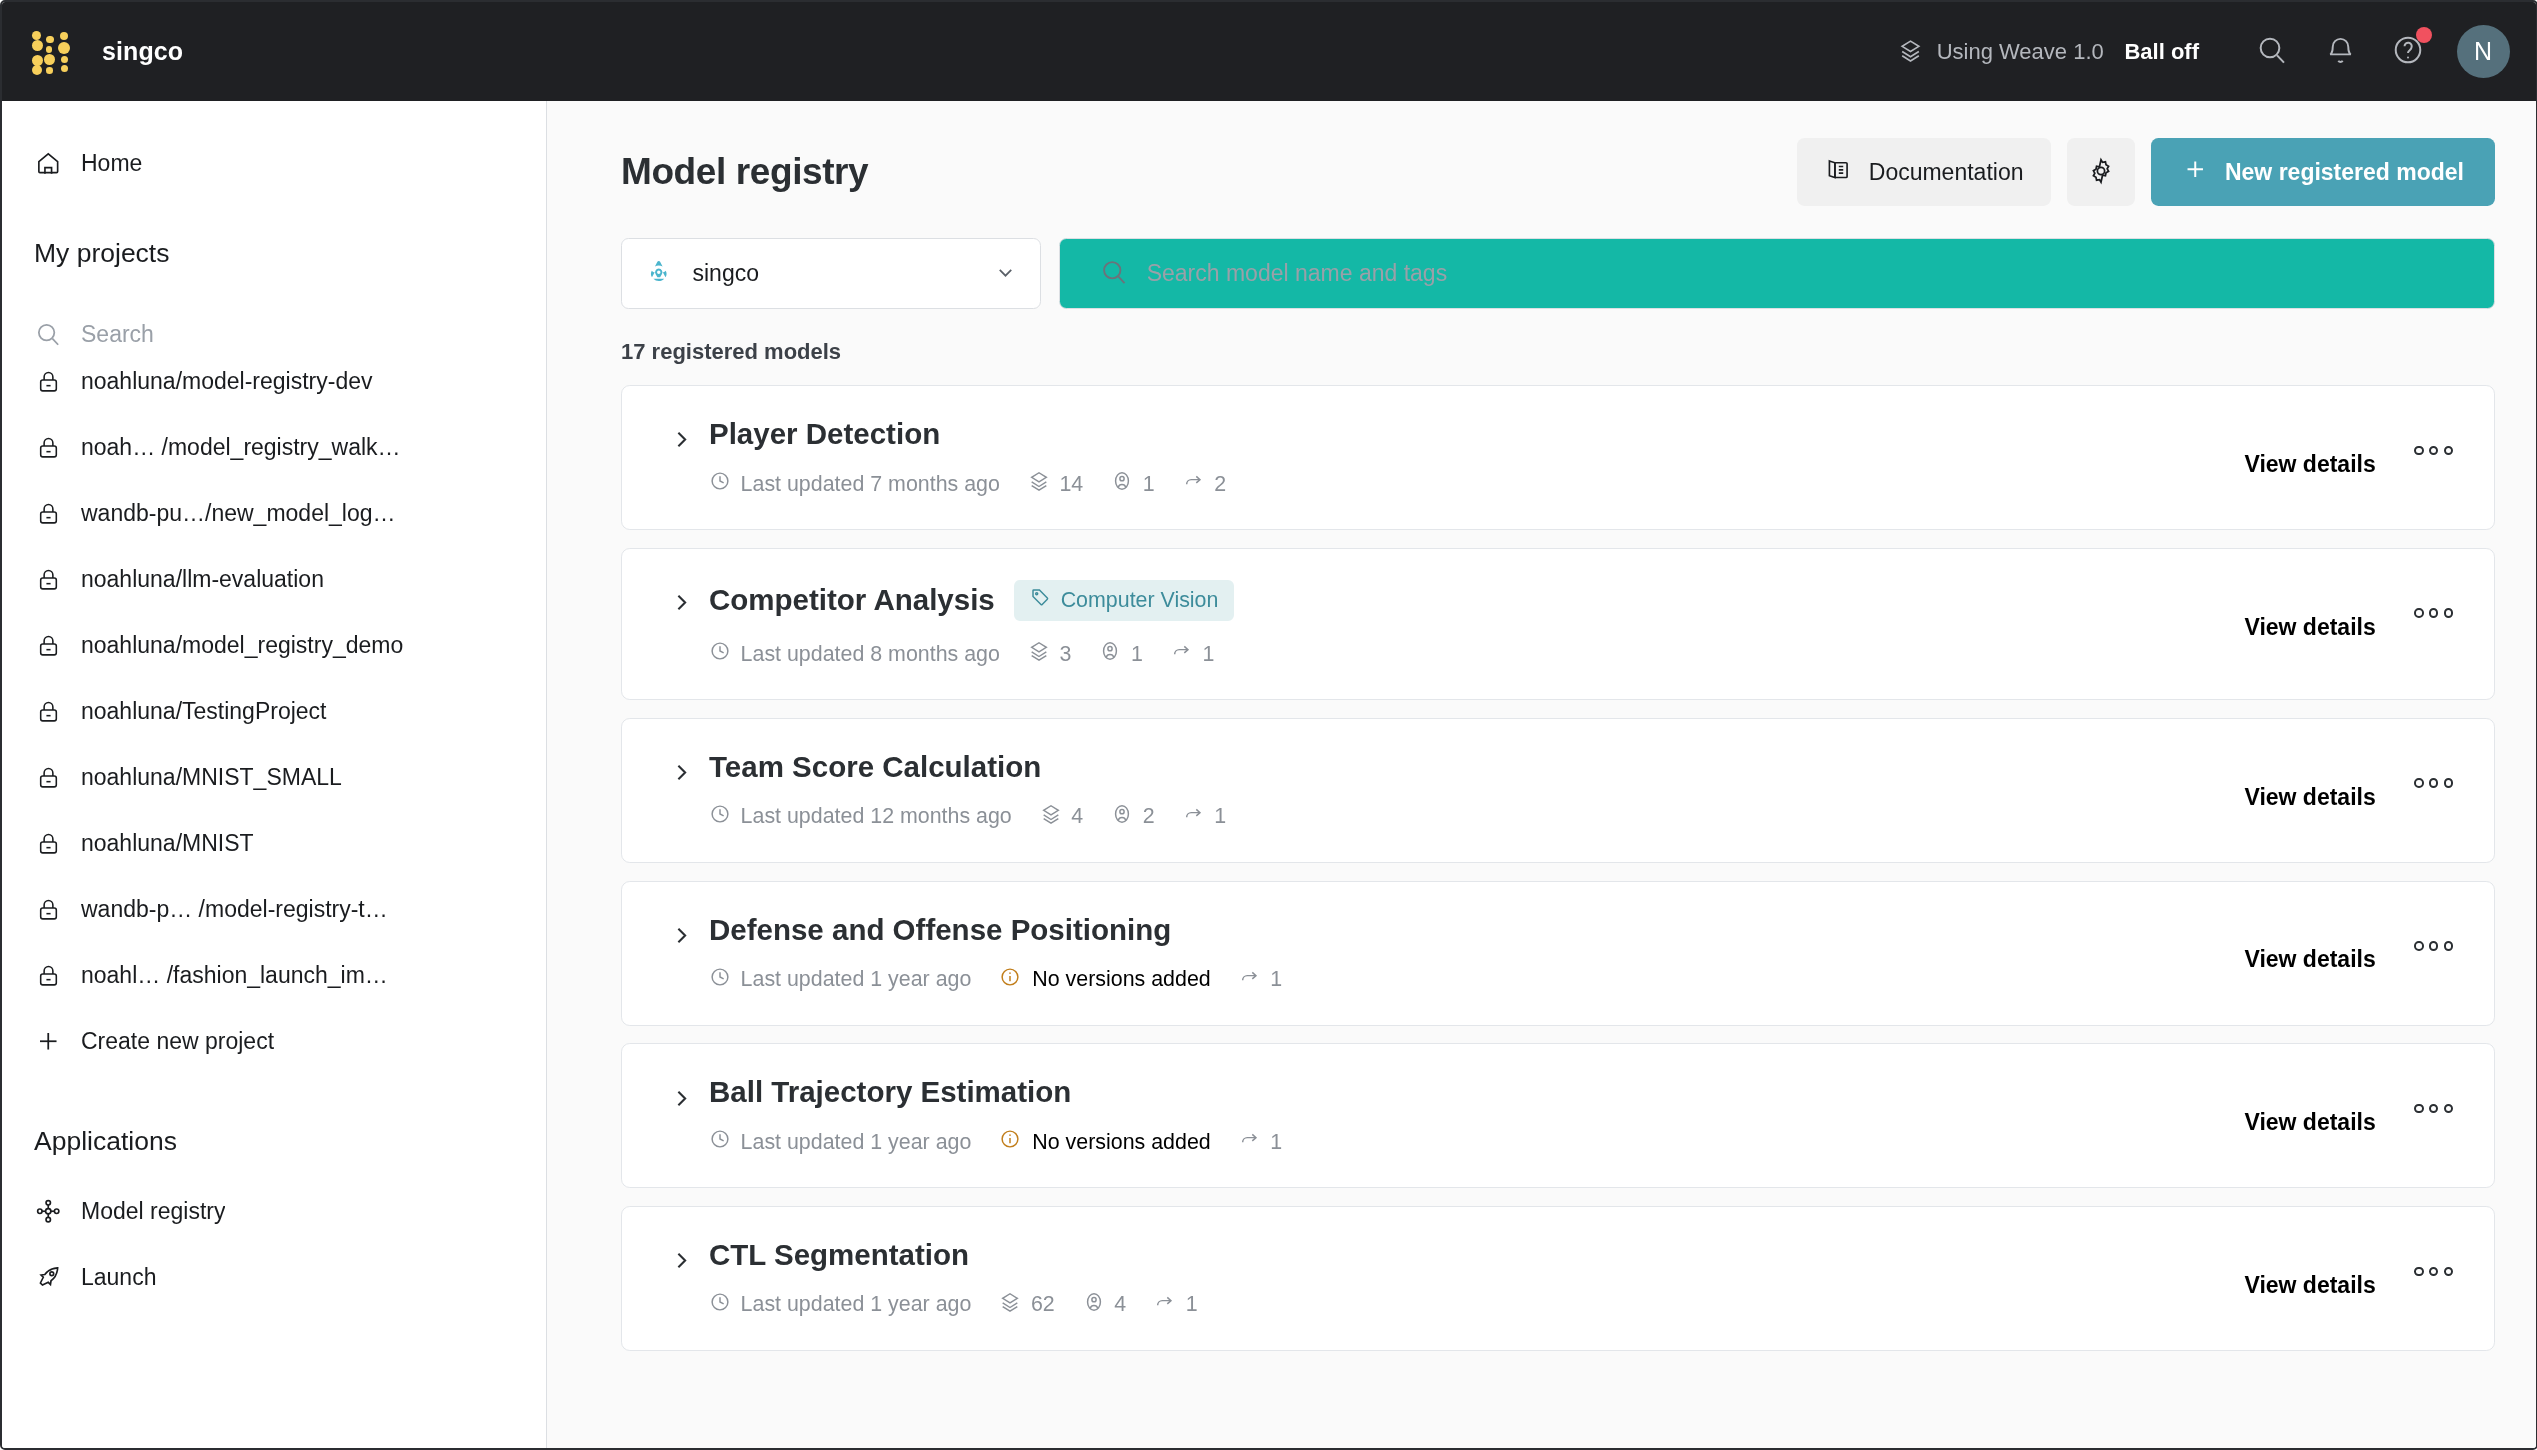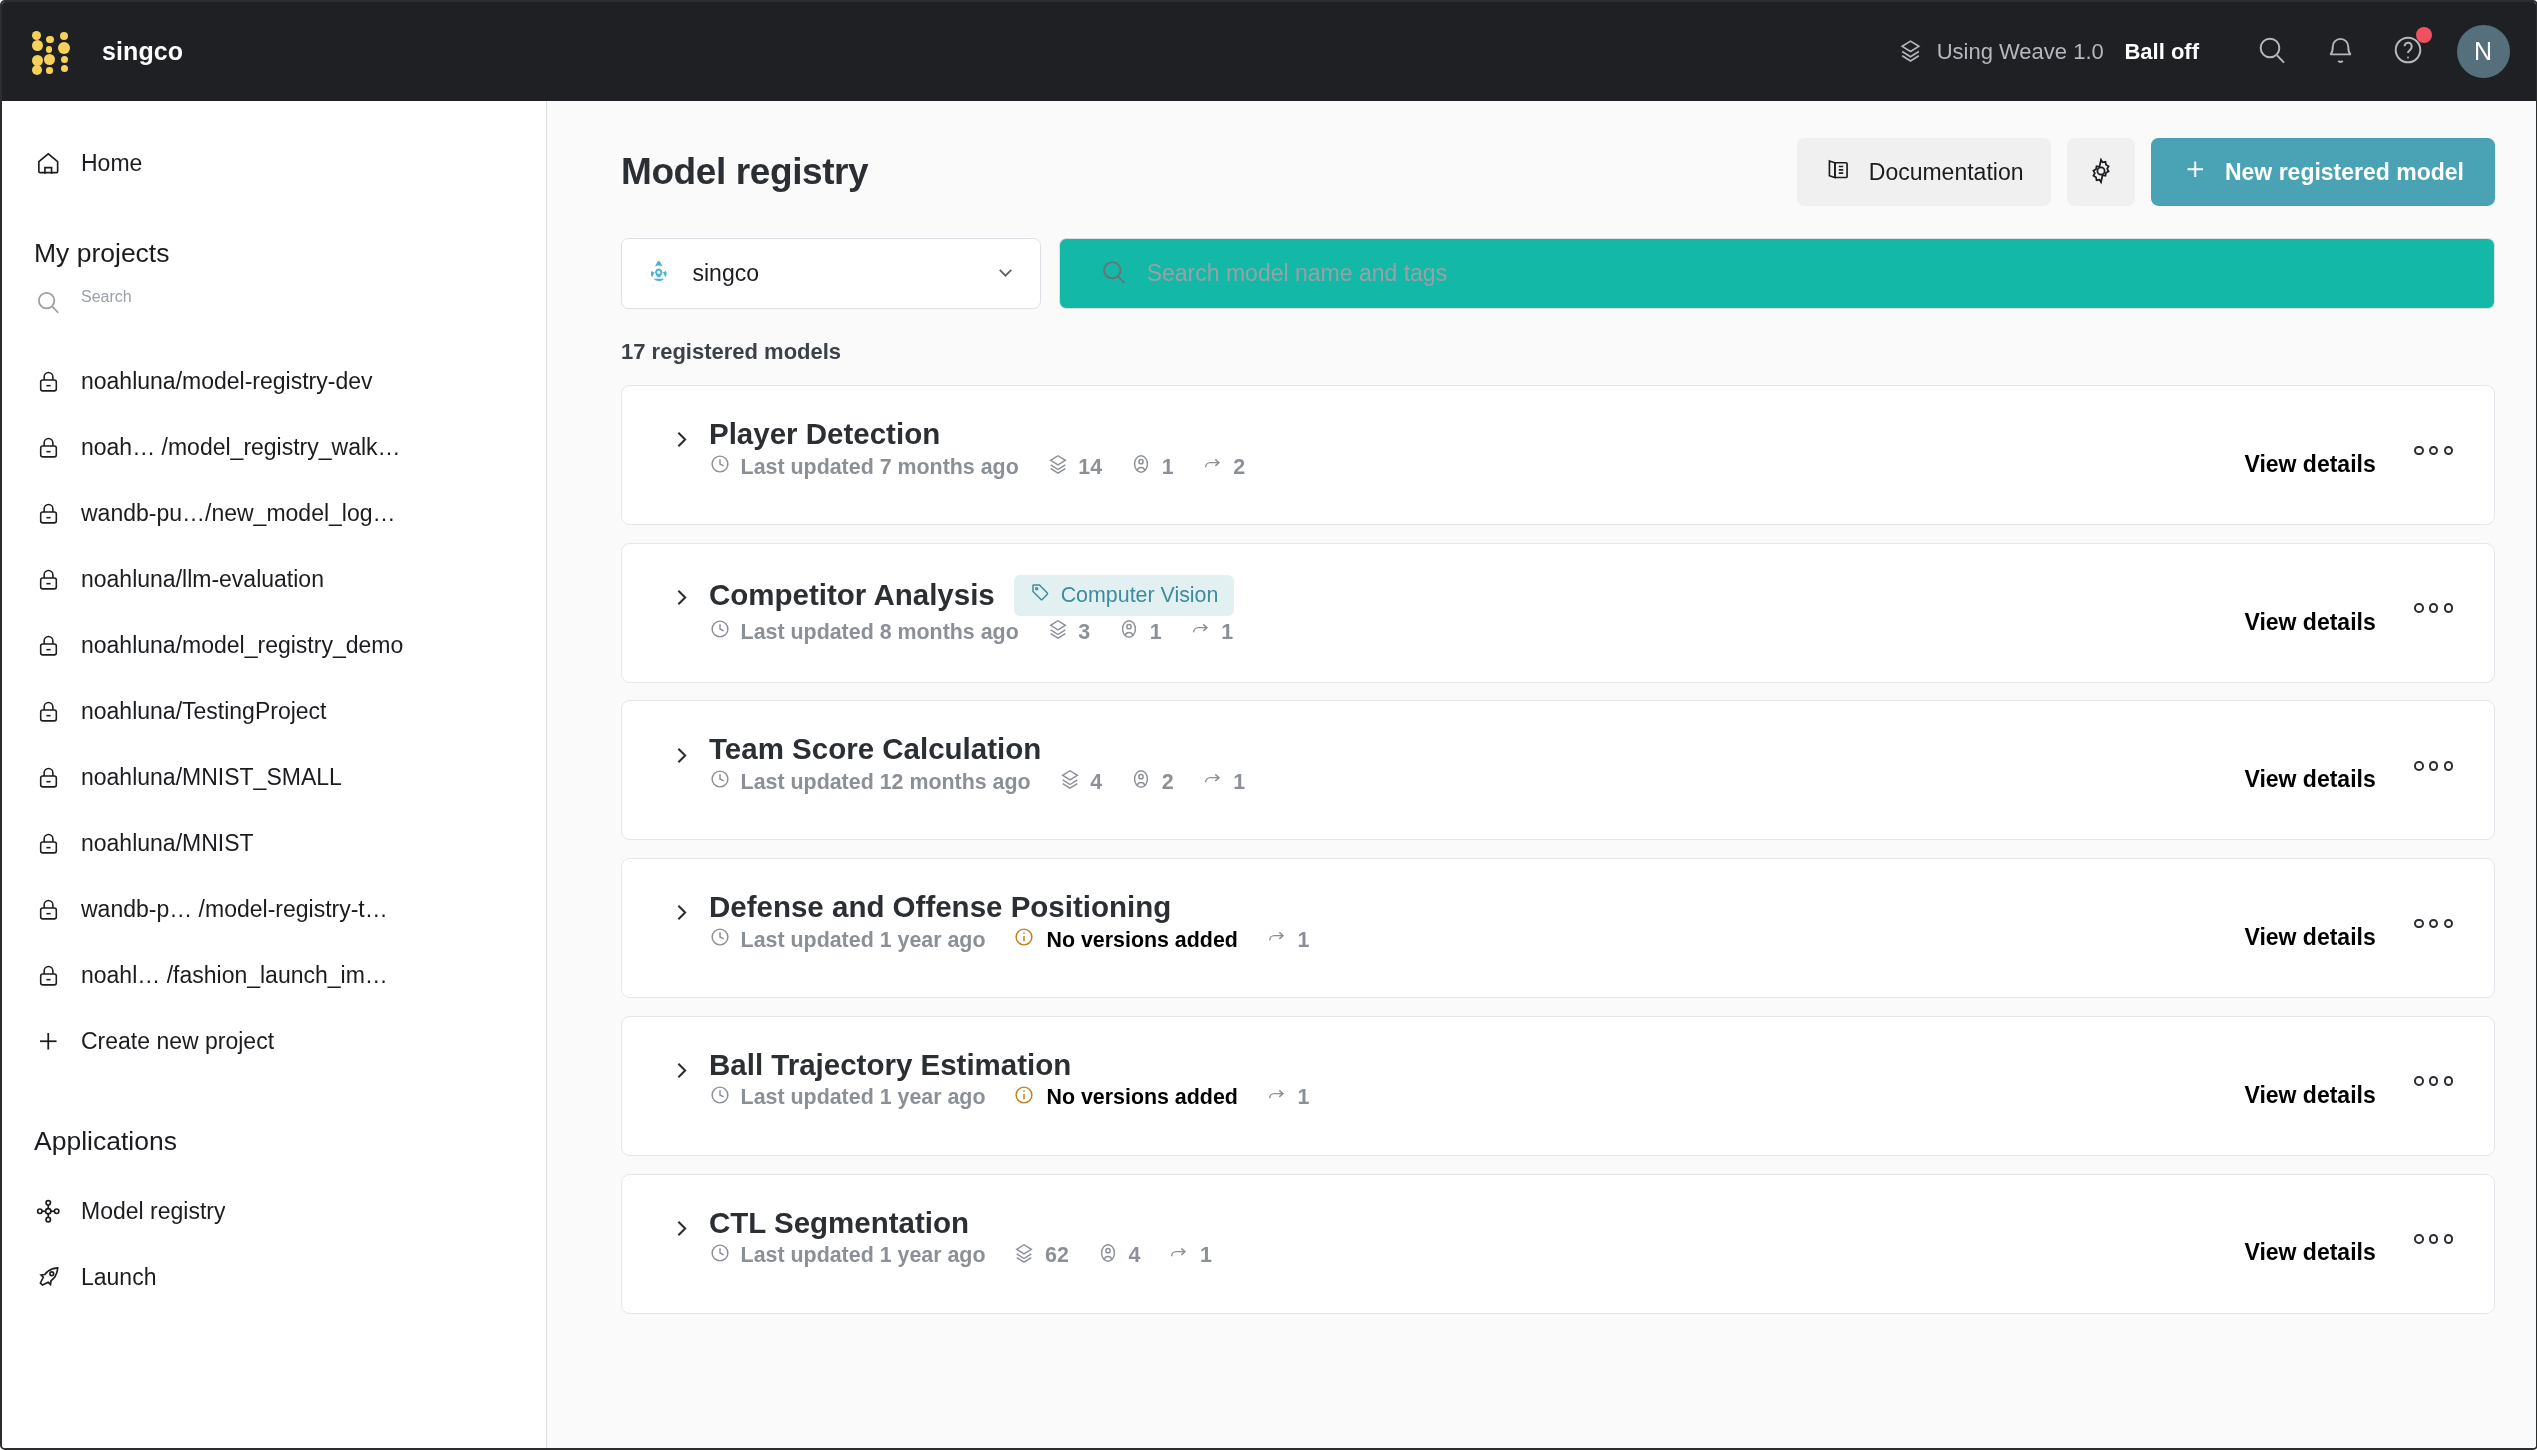--- a/index.html
+++ b/index.html
@@ -64,22 +64,22 @@
     display: flex; align-items: center; gap: 19px;
     padding: 0 32px; height: 66px; cursor: pointer;
     color: #1a1c1f; font-size: 23px; white-space: nowrap;
   }
   .side-row .lbl { overflow: hidden; text-overflow: ellipsis; }
   .side-head {
     padding: 0 32px; margin-top: 29.5px; margin-bottom: 7.4px;
     font-size: 26.5px; color: #1a1c1f; height: 55px; display: flex; align-items: center;
   }
   .side-search {
-    display: flex; align-items: flex-start; gap: 19px;
-    padding: 0 32px; height: 60px; color: #9aa0a8; font-size: 16px; cursor: text;
+    display: flex; align-items: flex-end; gap: 19px;
+    padding: 0 32px; height: 60px; color: #9aa0a8; font-size: 23px; cursor: text;
   }
   .side-ico { width: 28px; height: 28px; flex: 0 0 28px; display:flex; align-items:center; justify-content:center; }
   .apps-head {
     padding: 0 32px; margin-top: 40px; margin-bottom: 8.8px;
     font-size: 26.5px; color: #1a1c1f; height: 55px; display: flex; align-items: center;
   }
 
   
   .main { flex: 1; background: #fafafa; min-width: 0; display: flex; flex-direction: column; }
   .main-head {
@@ -140,21 +140,21 @@
     justify-content: center; padding-top: 10.3px; cursor: pointer;
   }
   .card-body { flex: 1; min-width: 0; }
   .card-title-row { display: flex; align-items: center; gap: 19px; }
   .card-title { font-size: 29.5px; font-weight: 700; color: #2b2f33; cursor: pointer; }
   .tag {
     display: inline-flex; align-items: center; gap: 10.3px;
     background: #e3f0f1; color: #3d8c9b; border-radius: 5.9px;
     padding: 7.4px 16px; font-size: 21.4px; cursor: pointer;
   }
-  .meta-row { display: flex; align-items: center; gap: 28px; margin-top: 2px; font-weight: bold; }
+  .meta-row { display: flex; align-items: center; gap: 28px; margin-top: 19px; }
   .meta {
     display: flex; align-items: center; gap: 9.6px;
     font-size: 21.4px; color: #8b9097; white-space: nowrap;
   }
   .meta.warn { color: #000000; gap: 11px; }
   .card-right { display: flex; align-items: center; gap: 29.5px; padding-top: 5.9px; }
   .view-details { font-size: 23px; font-weight: 700; color: #000000; cursor: pointer; white-space: nowrap; margin-top: 28px; }
   .more-btn { display: flex; align-items: center; gap: 5.2px; cursor: pointer; padding: 8.8px; }
   .more-btn i { width: 9.6px; height: 9.6px; border: 2.2px solid #2b2f33; border-radius: 50%; display: block; }
 </style>

